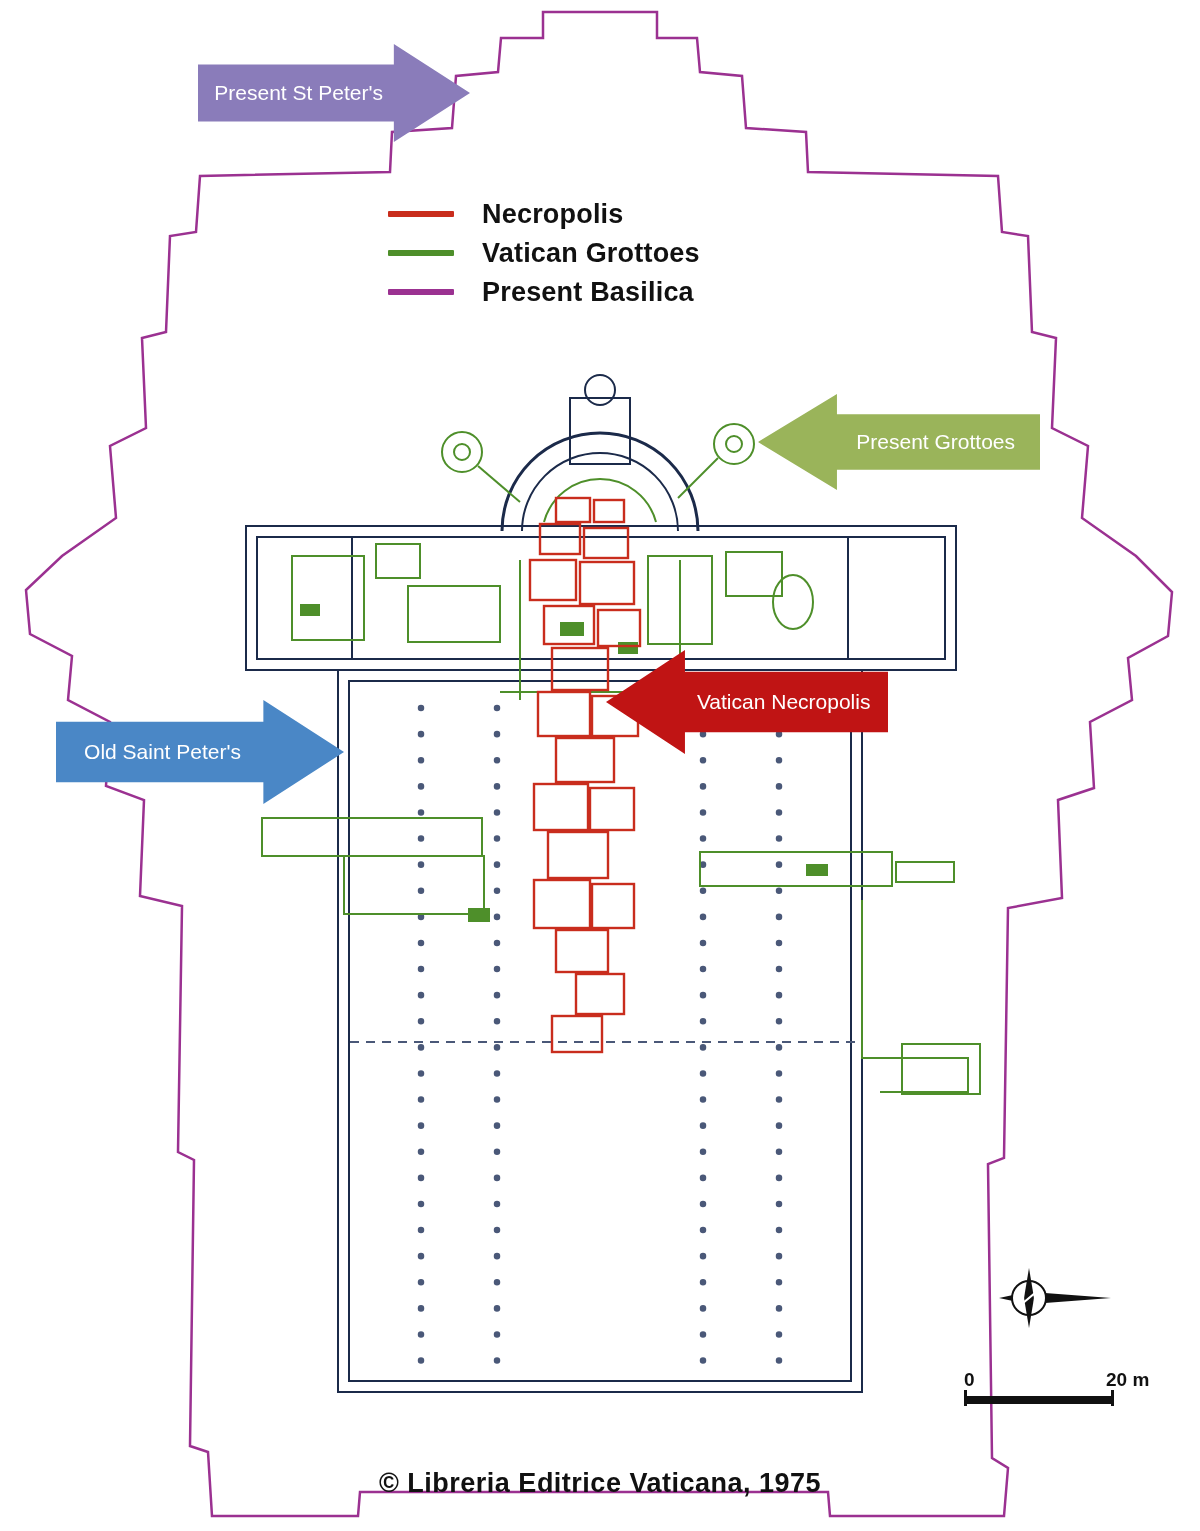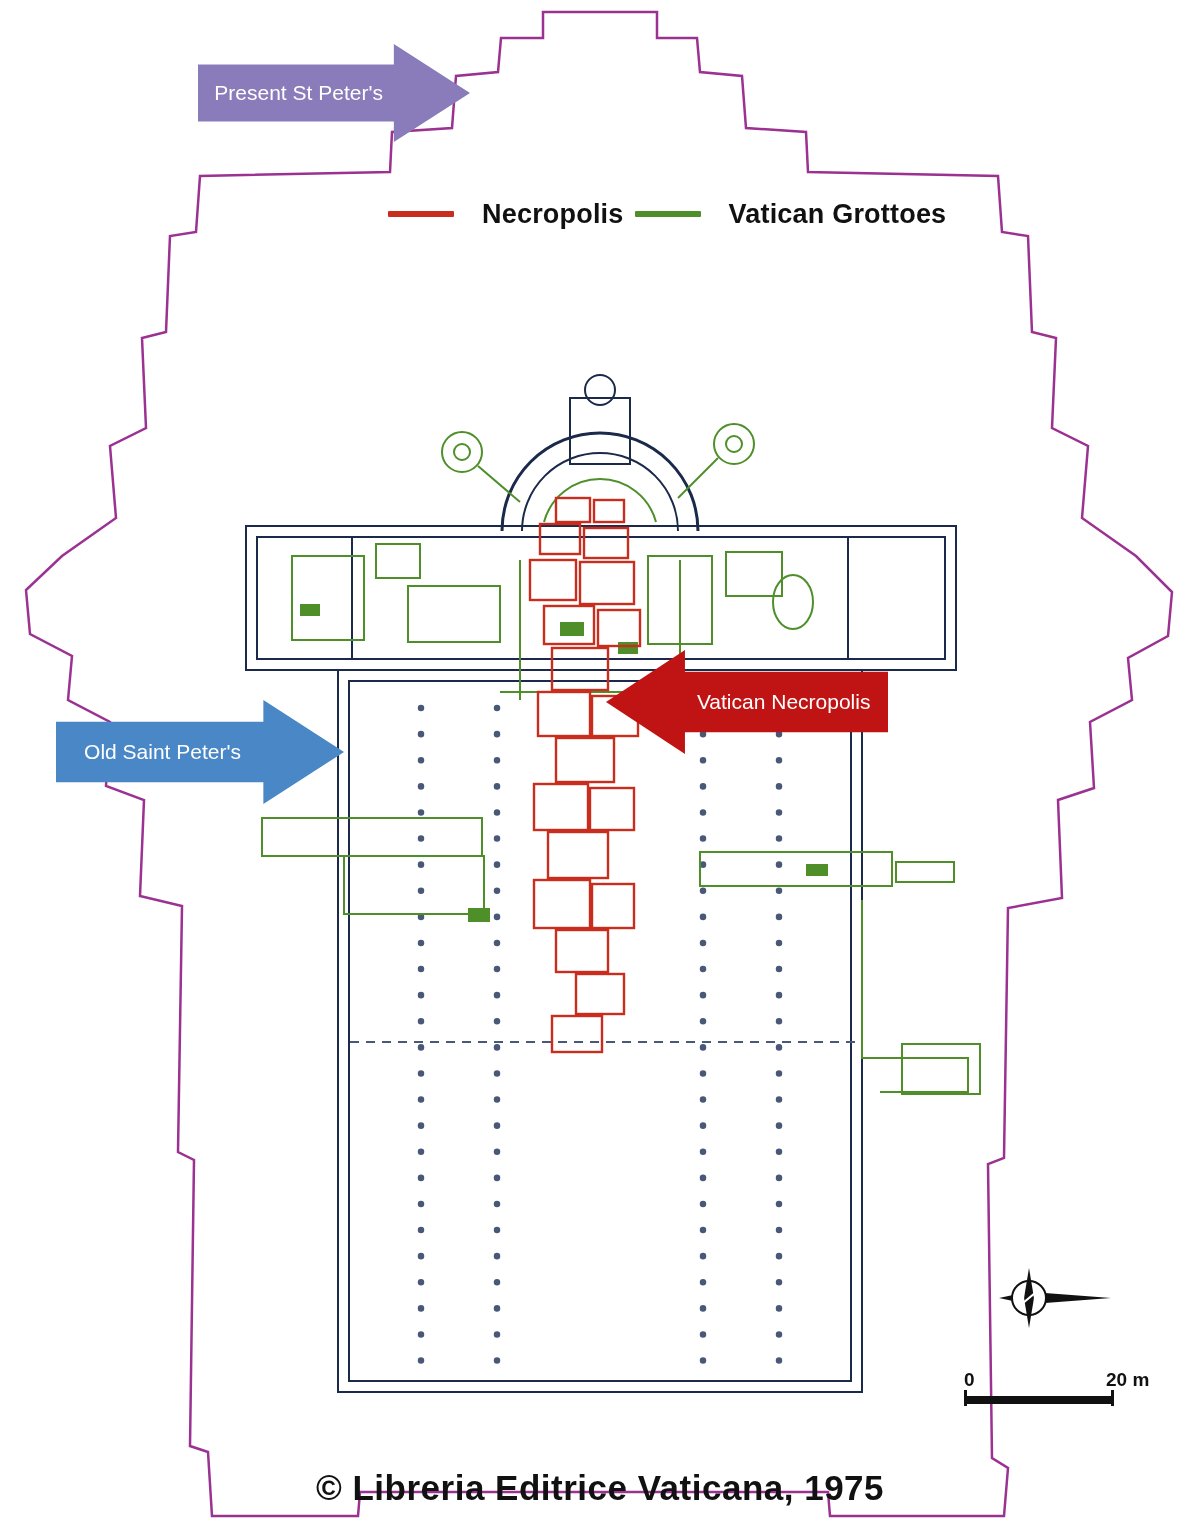--- a/index.html
+++ b/index.html
@@ -22,21 +22,21 @@
   
   .stroke-present{stroke:var(--legend-3);fill:none;}
   .stroke-navy{stroke:var(--legend-1);fill:none;}
   .stroke-green{stroke:var(--legend-2);fill:none;}
   .stroke-red{stroke:var(--legend-0);fill:none;}
   .fill-green{fill:var(--legend-2);stroke:none;}
   .dots-line{stroke:var(--dots);stroke-width:6.5;stroke-linecap:round;stroke-dasharray:0.1 26;fill:none;}
   .dashed-line{stroke:var(--dots);stroke-width:2;stroke-dasharray:9 7;fill:none;}
 
   
-  .legend{position:absolute;left:388px;top:200px;display:flex;gap:11px;}
+  .legend{position:absolute;left:388px;top:200px;display:flex;flex-direction:column;gap:11px;}
   .legend-row{display:flex;align-items:center;height:28px;}
   .legend-swatch{display:inline-block;width:66px;height:6px;margin-right:28px;border-radius:1px;}
   .legend-label{font-size:27px;font-weight:bold;color:#111;letter-spacing:0.2px;}
 
   
   .arrow{position:absolute;color:#fff;font-weight:normal;}
   .arrow-right{clip-path:polygon(0 21%,72% 21%,72% 0,100% 50%,72% 100%,72% 79%,0 79%);}
   .arrow-left{clip-path:polygon(100% 21%,28% 21%,28% 0,0 50%,28% 100%,28% 79%,100% 79%);}
   .arrow-label{position:absolute;top:50%;transform:translateY(-50%);text-align:center;font-size:21px;line-height:1.1;}
   .arrow-right .arrow-label{left:2%;width:70%;}
@@ -45,21 +45,21 @@
   #arrow-present-grottoes{left:758px;top:394px;width:282px;height:96px;background:var(--arrow-present_grottoes);}
   #arrow-old-saint-peters{left:56px;top:700px;width:288px;height:104px;background:var(--arrow-old_saint_peters);}
   #arrow-vatican-necropolis{left:606px;top:650px;width:282px;height:104px;background:var(--arrow-vatican_necropolis);}
 
   
   .compass{position:absolute;left:985px;top:1262px;width:130px;height:72px;}
   .scalebar{position:absolute;left:956px;top:1370px;width:200px;height:48px;}
   .scalebar text{font-size:19px;font-weight:bold;fill:#111;font-family:"Liberation Sans",sans-serif;}
 
   
-  .copyright{position:absolute;left:0;right:0;top:1468px;text-align:center;font-size:35px;font-weight:bold;color:#111;letter-spacing:0.5px;}
+  .copyright{position:absolute;left:0;right:0;top:1468px;text-align:center;font-size:27px;font-weight:bold;color:#111;letter-spacing:0.5px;}
 </style>
 </head>
 <body>
 
 <div class="page">
 
   <svg class="plan-svg" viewBox="0 0 1200 1531">
 
     <g class="stroke-present" stroke-width="2.5">
       <path d="M 543 12 L 657 12 L 657 38 L 697 38 L 700 72 L 742 76 L 746 128 L 806 132 L 808 172 L 998 176
@@ -145,26 +145,33 @@
 
   <div class="legend">
     <div class="legend-row">
       <span class="legend-swatch" style="background-color: rgb(201, 45, 29);"></span>
       <span class="legend-label">Necropolis</span>
     </div>
     <div class="legend-row">
       <span class="legend-swatch" style="background-color: rgb(78, 143, 42);"></span>
       <span class="legend-label">Vatican Grottoes</span>
     </div>
+    <div class="legend-row">
+      <span class="legend-swatch" style="background-color: rgb(155, 49, 145);"></span>
+      <span class="legend-label">Present Basilica</span>
+    </div>
   </div>
 
   <div id="arrow-present-st-peters" class="arrow arrow-right">
     <span class="arrow-label">Present St Peter's</span>
   </div>
 
+  <div id="arrow-present-grottoes" class="arrow arrow-left">
+    <span class="arrow-label">Present Grottoes</span>
+  </div>
 
   <div id="arrow-vatican-necropolis" class="arrow arrow-left">
     <span class="arrow-label">Vatican Necropolis</span>
   </div>
 
   <div id="arrow-old-saint-peters" class="arrow arrow-right">
     <span class="arrow-label">Old Saint Peter's</span>
   </div>
 
   <svg class="compass" viewBox="0 0 130 72">

